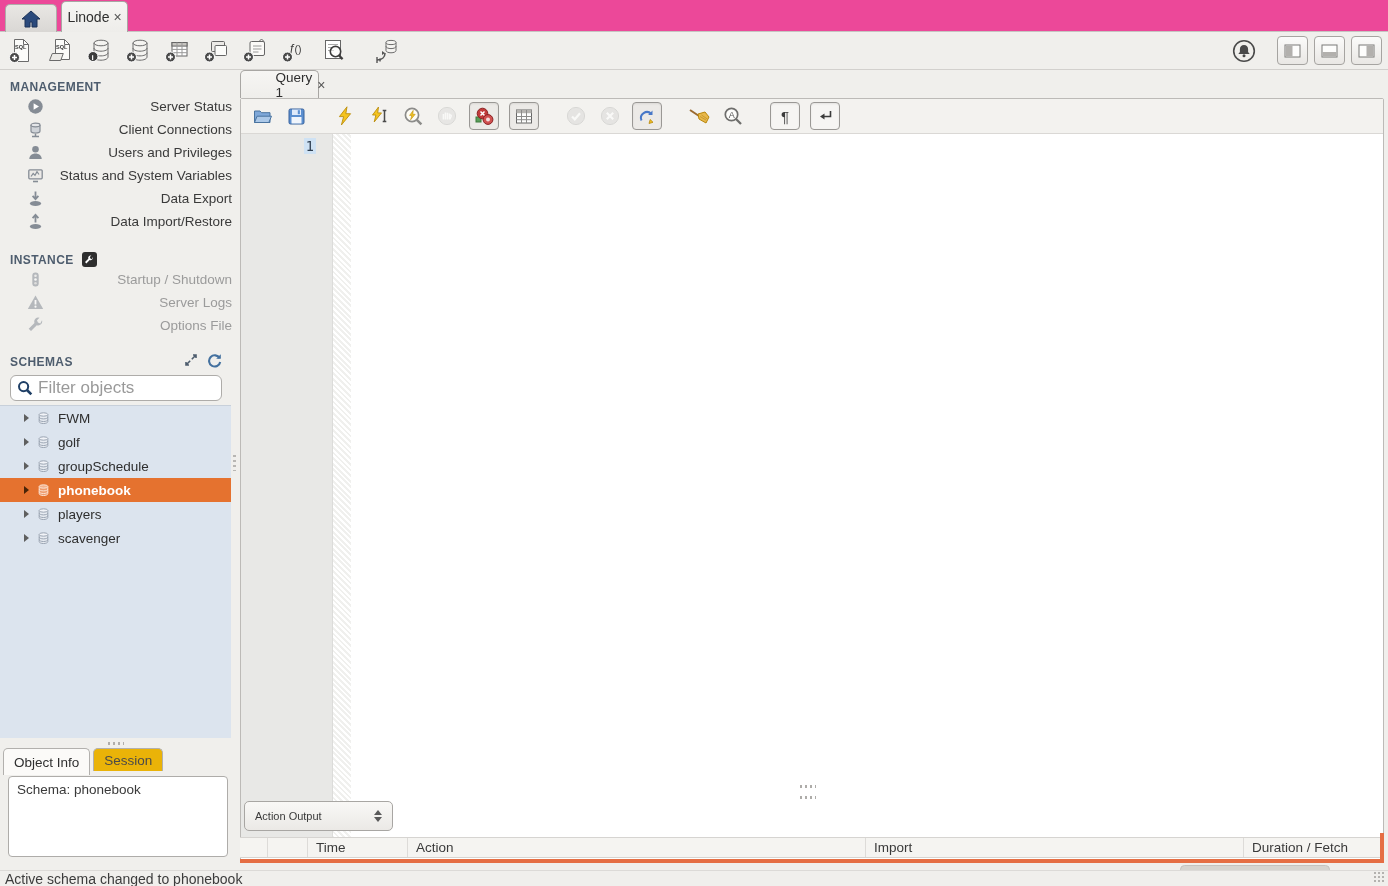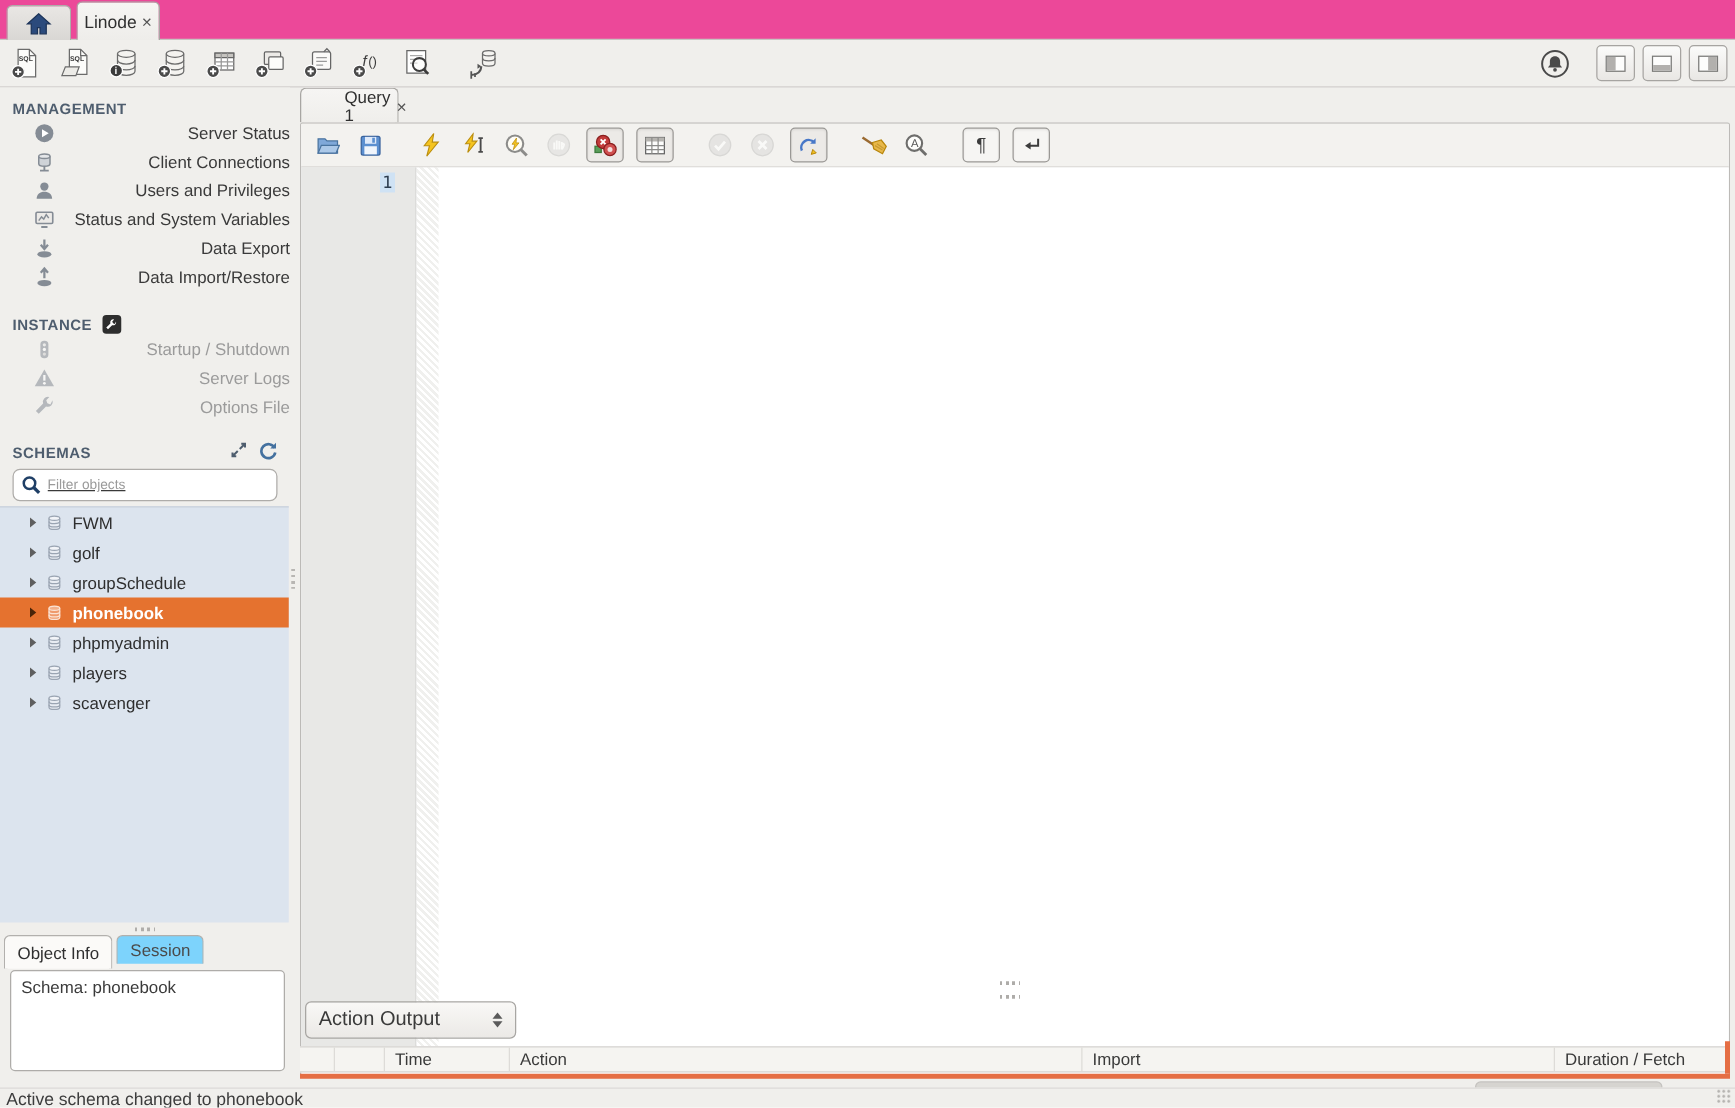--- a/index.html
+++ b/index.html
@@ -21,33 +21,33 @@
 
   
   #sidebar { position:absolute; left:0; top:70px; width:232px; bottom:24px; background:#f0efec; display:flex; flex-direction:column; }
   .side-header { height:22px; padding:5px 0 0 10px; font-size:12px; font-weight:bold; color:#4e5d6e; letter-spacing:.4px; display:flex; align-items:center; position:relative; }
   .side-item { height:23px; display:flex; align-items:center; padding-left:27px; gap:8px; font-size:13.5px; color:#3a3a3a; white-space:nowrap; overflow:hidden;justify-content:space-between; }
   .side-item.disabled { color:#9b9b9b; }
   .side-item.disabled svg { opacity:.55; }
   .hdr-icons { position:absolute; right:10px; top:5px; display:flex; gap:9px; }
   .wrench-badge { margin-left:8px; width:15px; height:15px; background:#2e2e2e; border-radius:3px; display:flex; align-items:center; justify-content:center; }
   .filter-wrap { margin:5px 10px 4px 10px; height:26px; background:#fff; border:1px solid #aeaca9; border-radius:6px; display:flex; align-items:center; padding:0 6px; gap:5px; }
-  .filter-wrap input { border:none; outline:none; flex:1; font-size:11px; font-family:inherit; color:#3a3a3a; background:transparent;text-decoration:underline; }
+  .filter-wrap input { border:none; outline:none; flex:1; font-size:17px; font-family:inherit; color:#3a3a3a; background:transparent; }
   .filter-wrap input::placeholder { color:#9a9a9a; }
   #schema-list { height:333px; background:#dce4ee; border-top:1px solid #c8d0da; margin-right:1px; }
   .schema-row { height:24px; display:flex; align-items:center; padding-left:24px; gap:7px; font-size:13.5px; color:#2e2e2e; }
   .schema-row .tri { width:0; height:0; border-left:5px solid #5f5f5f; border-top:4px solid transparent; border-bottom:4px solid transparent; flex:0 0 auto; }
   .schema-row.selected { background:#e5722f; color:#fff; font-weight:bold; }
   .schema-row.selected .tri { border-left-color:#4a2408; }
   .side-splitter { height:10px; display:flex; align-items:center; justify-content:center; }
   .grip-dots { width:16px; height:3px; background:repeating-linear-gradient(90deg,#b0aeab 0 2px,transparent 2px 5px); }
   #info-tabs { height:28px; display:flex; align-items:flex-start; padding-left:3px; gap:3px; }
   .info-tab { border:1px solid #b2b0ad; border-bottom:none; border-radius:5px 5px 0 0; font-size:13.5px; padding:0 10px; display:flex; align-items:center; }
   .info-tab.active { height:27px; background:#fbfaf8; color:#2f2f2f; z-index:2; }
-  .info-tab.inactive { height:23px; background:#7dd3fc; color:#4a4a4a; }
+  .info-tab.inactive { height:23px; background:#eab308; color:#4a4a4a; }
   #info-box { flex:1; margin:0 4px 5px 8px; background:#fff; border:1px solid #aeaca9; border-radius:4px; padding:5px 8px; font-size:13.5px; color:#3a3a3a; }
 
   
   #vgrip { position:absolute; left:233px; top:455px; width:3px; height:16px; background:repeating-linear-gradient(180deg,#b8b6b3 0 2px,transparent 2px 5px); }
 
   
   #main { position:absolute; left:240px; right:4px; top:70px; bottom:24px; }
   #query-tab { position:absolute; left:0; top:0; width:79px; height:28px; background:linear-gradient(#f6f5f3,#efeeeb); border:1px solid #a8a6a3; border-bottom:none; border-radius:5px 5px 0 0; display:flex; align-items:center; justify-content:center; gap:5px; font-size:13.5px; color:#2f2f2f;padding-left:42px; }
   #editor-panel { position:absolute; left:0; right:0; top:28px; height:763px; background:#fff; border:1px solid #bcbab7; border-radius:2px; }
   #editor-toolbar { position:absolute; left:0; right:0; top:0; height:35px; background:#f3f2ef; border-bottom:1px solid #dad8d5; display:flex; align-items:center; padding-left:9px; gap:10px; }
@@ -59,21 +59,21 @@
   #gutter { width:92px; background:#e8e8e6; border-right:1px solid #dcdcda; position:relative; }
   .lineno { position:absolute; top:4px; right:16px; font-family:"DejaVu Sans Mono",monospace; font-size:13.5px; color:#2e3e50; background:#cfe2f4; padding:0 2px; }
   #foldmargin { width:18px; background:repeating-linear-gradient(45deg,#ffffff 0 2px,#f0f0ee 2px 4px); }
   #edit-area { flex:1; background:#fff; }
   #editor-hscroll { position:absolute; left:1px; bottom:5px; width:507px; height:5px; background:#e56e44; border-radius:2px; }
   .main-grip1 { position:absolute; left:560px; top:715px; width:16px; height:3px; background:repeating-linear-gradient(90deg,#aeaca9 0 2px,transparent 2px 5px); }
   .main-grip2 { position:absolute; left:560px; top:726px; width:16px; height:3px; background:repeating-linear-gradient(90deg,#aeaca9 0 2px,transparent 2px 5px); }
 
   
   #output-panel { position:absolute; left:0; right:0; top:725px; bottom:0; }
-  #action-combo { position:absolute; left:4px; top:6px; width:169px; height:30px; border:1px solid #a8a6a3; border-radius:5px; background:linear-gradient(#f9f8f6,#ebe9e6); display:flex; align-items:center; padding:0 10px; font-size:16px; color:#3a3a3a; }
+  #action-combo { position:absolute; left:4px; top:6px; width:149px; height:30px; border:1px solid #a8a6a3; border-radius:5px; background:linear-gradient(#f9f8f6,#ebe9e6); display:flex; align-items:center; padding:0 10px; font-size:11px; color:#3a3a3a; }
   .spinner { margin-left:auto; display:flex; flex-direction:column; gap:2px; align-items:center; }
   .spin-up { width:0; height:0; border-left:4px solid transparent; border-right:4px solid transparent; border-bottom:5px solid #5a5a5a; }
   .spin-dn { width:0; height:0; border-left:4px solid transparent; border-right:4px solid transparent; border-top:5px solid #5a5a5a; }
   #out-header { position:absolute; left:0; right:0; top:42px; height:21px; background:#f5f4f1; border-top:1px solid #d6d4d1; border-bottom:1px solid #d6d4d1; display:flex; font-size:13.5px; color:#3a3a3a; }
   .out-col { border-right:1px solid #dddbd8; display:flex; align-items:center; padding-left:8px; white-space:nowrap; overflow:hidden; }
   #out-orange { position:absolute; left:0; right:0; top:64px; height:4px; background:#e56e44; }
   #out-thumb { position:absolute; left:940px; top:70px; width:150px; height:9px; background:#d6d4d0; border:1px solid #c4c2bf; border-radius:5px; }
   #out-sliver { position:absolute; right:0px; top:38px; width:4px; height:26px; background:#e56e44; }
 
   
@@ -356,29 +356,20 @@
       <span>groupSchedule</span>
     </div>
     <div class="schema-row selected">
       <span class="tri"></span>
       <svg width="15" height="15" viewBox="0 0 15 15">
           <path d="M3.2 3.5v7.2c0 1 1.9 1.8 4.3 1.8s4.3-.8 4.3-1.8V3.5" fill="#ef9a6c" stroke="#fbe3d4"></path>
           <ellipse cx="7.5" cy="3.5" rx="4.3" ry="1.7" fill="#f3b08a" stroke="#fbe3d4"></ellipse>
           <path d="M3.2 6.1c0 1 1.9 1.8 4.3 1.8s4.3-.8 4.3-1.8M3.2 8.7c0 1 1.9 1.8 4.3 1.8s4.3-.8 4.3-1.8" fill="none" stroke="#fbe3d4"></path>
         </svg>
       <span>phonebook</span>
-    </div>
-    <div class="schema-row">
-      <span class="tri"></span>
-      <svg width="15" height="15" viewBox="0 0 15 15">
-          <path d="M3.2 3.5v7.2c0 1 1.9 1.8 4.3 1.8s4.3-.8 4.3-1.8V3.5" fill="#e8ecf2" stroke="#9aa4b2"></path>
-          <ellipse cx="7.5" cy="3.5" rx="4.3" ry="1.7" fill="#f2f4f8" stroke="#9aa4b2"></ellipse>
-          <path d="M3.2 6.1c0 1 1.9 1.8 4.3 1.8s4.3-.8 4.3-1.8M3.2 8.7c0 1 1.9 1.8 4.3 1.8s4.3-.8 4.3-1.8" fill="none" stroke="#9aa4b2"></path>
-        </svg>
-      <span>phpmyadmin</span>
     </div>
     <div class="schema-row">
       <span class="tri"></span>
       <svg width="15" height="15" viewBox="0 0 15 15">
           <path d="M3.2 3.5v7.2c0 1 1.9 1.8 4.3 1.8s4.3-.8 4.3-1.8V3.5" fill="#e8ecf2" stroke="#9aa4b2"></path>
           <ellipse cx="7.5" cy="3.5" rx="4.3" ry="1.7" fill="#f2f4f8" stroke="#9aa4b2"></ellipse>
           <path d="M3.2 6.1c0 1 1.9 1.8 4.3 1.8s4.3-.8 4.3-1.8M3.2 8.7c0 1 1.9 1.8 4.3 1.8s4.3-.8 4.3-1.8" fill="none" stroke="#9aa4b2"></path>
         </svg>
       <span>players</span>
     </div>

